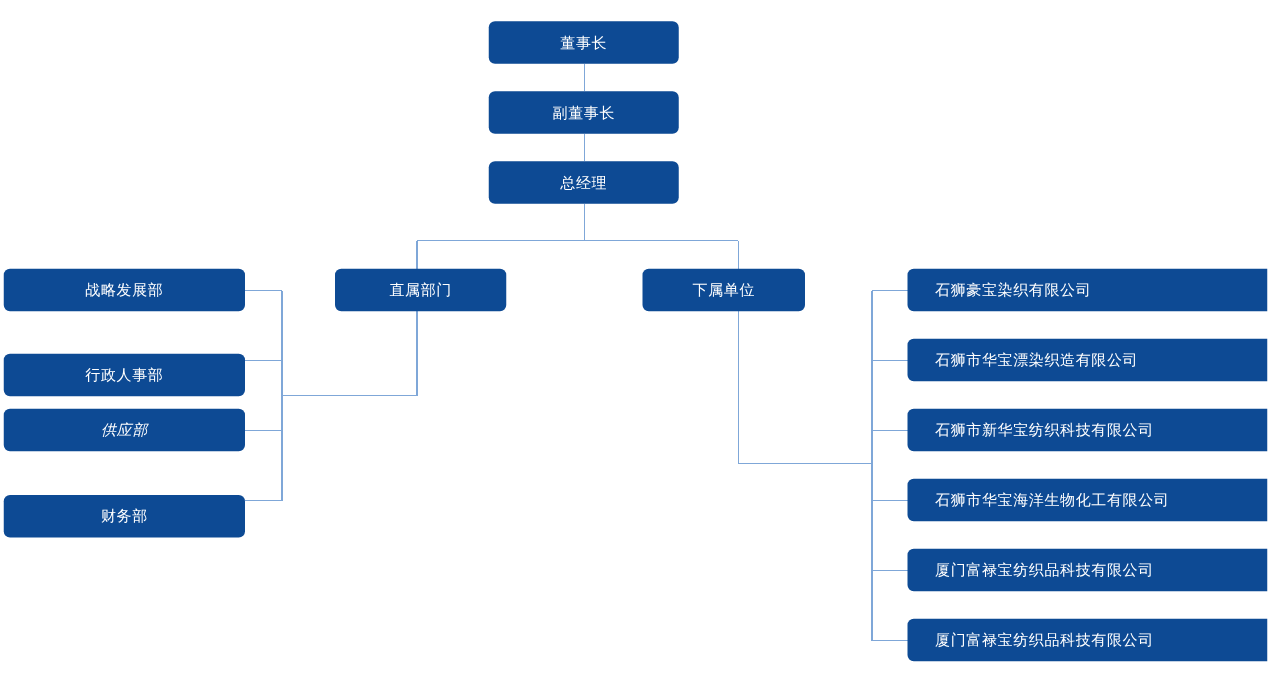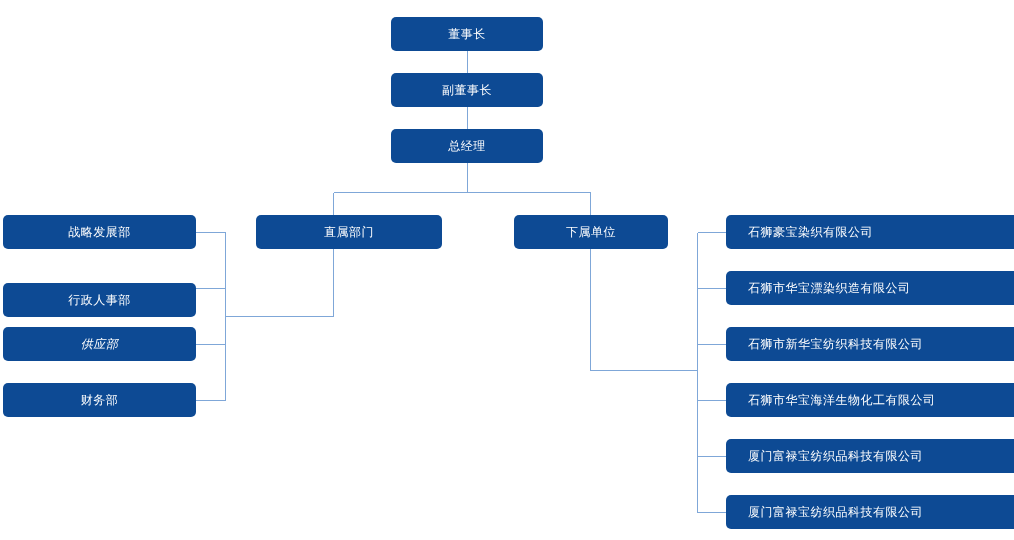--- a/index.html
+++ b/index.html
@@ -43,28 +43,28 @@
   }
   .node.left-align {
     justify-content: flex-start;
     padding-left: 22px;
   }
   
   #n-chairman        { left: 391px; top: 17px;  width: 152px; }
   #n-vice-chairman   { left: 391px; top: 73px;  width: 152px; }
   #n-general-manager { left: 391px; top: 129px; width: 152px; }
   
-  #n-direct          { left: 256px; top: 215px; width: 186px; }
-  #n-subordinate     { left: 514px; top: 215px; width: 154px; }
+  #n-direct          { left: 268px; top: 215px; width: 137px; }
+  #n-subordinate     { left: 514px; top: 215px; width: 130px; }
   
   .dept { left: 3px; width: 193px; }
   #n-dept-0 { top: 215px; }
   #n-dept-1 { top: 283px; }
   #n-dept-2 { top: 327px; font-style: italic; }
-  #n-dept-3 { top: 383px; }
+  #n-dept-3 { top: 396px; }
   
   .company { left: 726px; width: 343px; }
   #n-co-0 { top: 215px; }
   #n-co-1 { top: 271px; }
   #n-co-2 { top: 327px; }
   #n-co-3 { top: 383px; }
   #n-co-4 { top: 439px; }
   #n-co-5 { top: 495px; }
 </style>
 </head>

